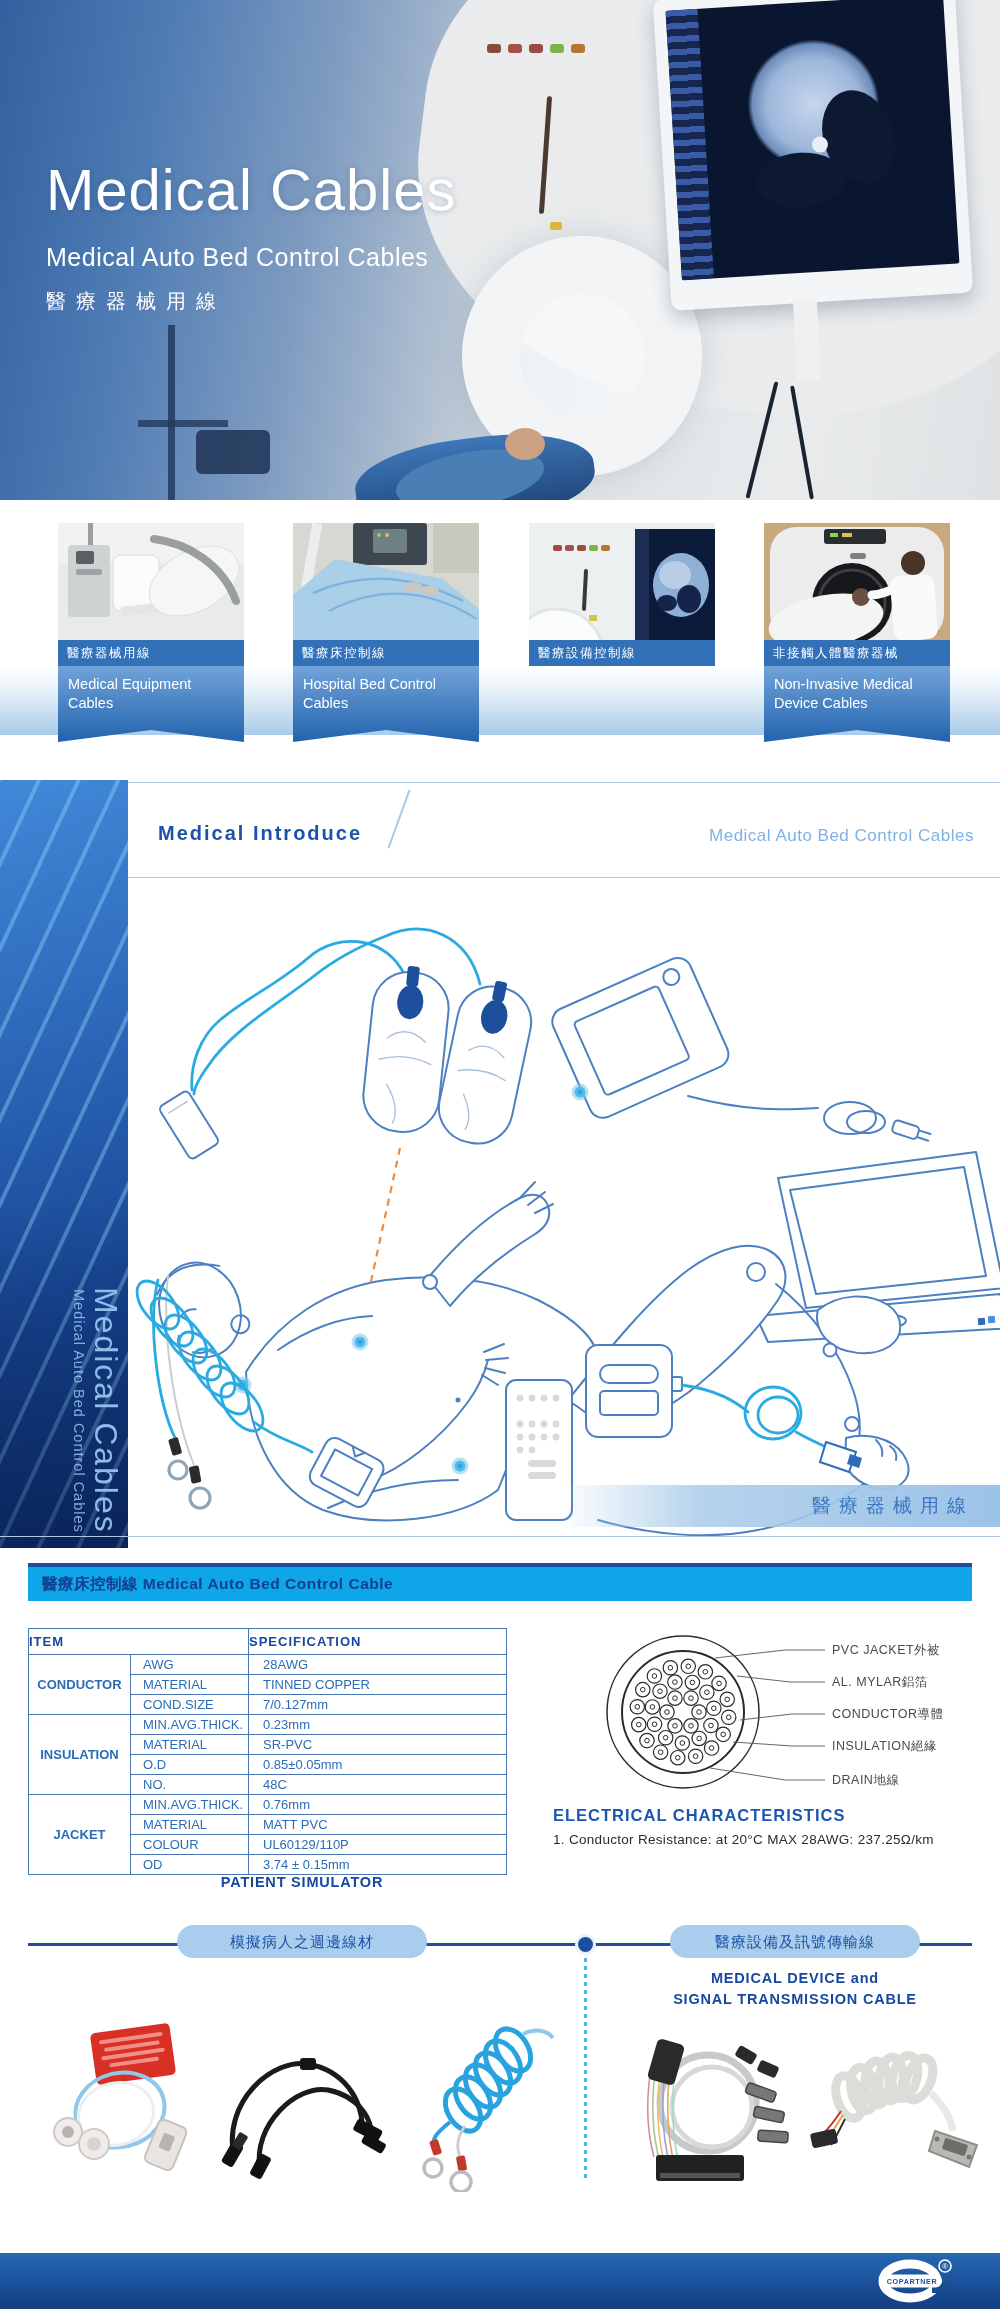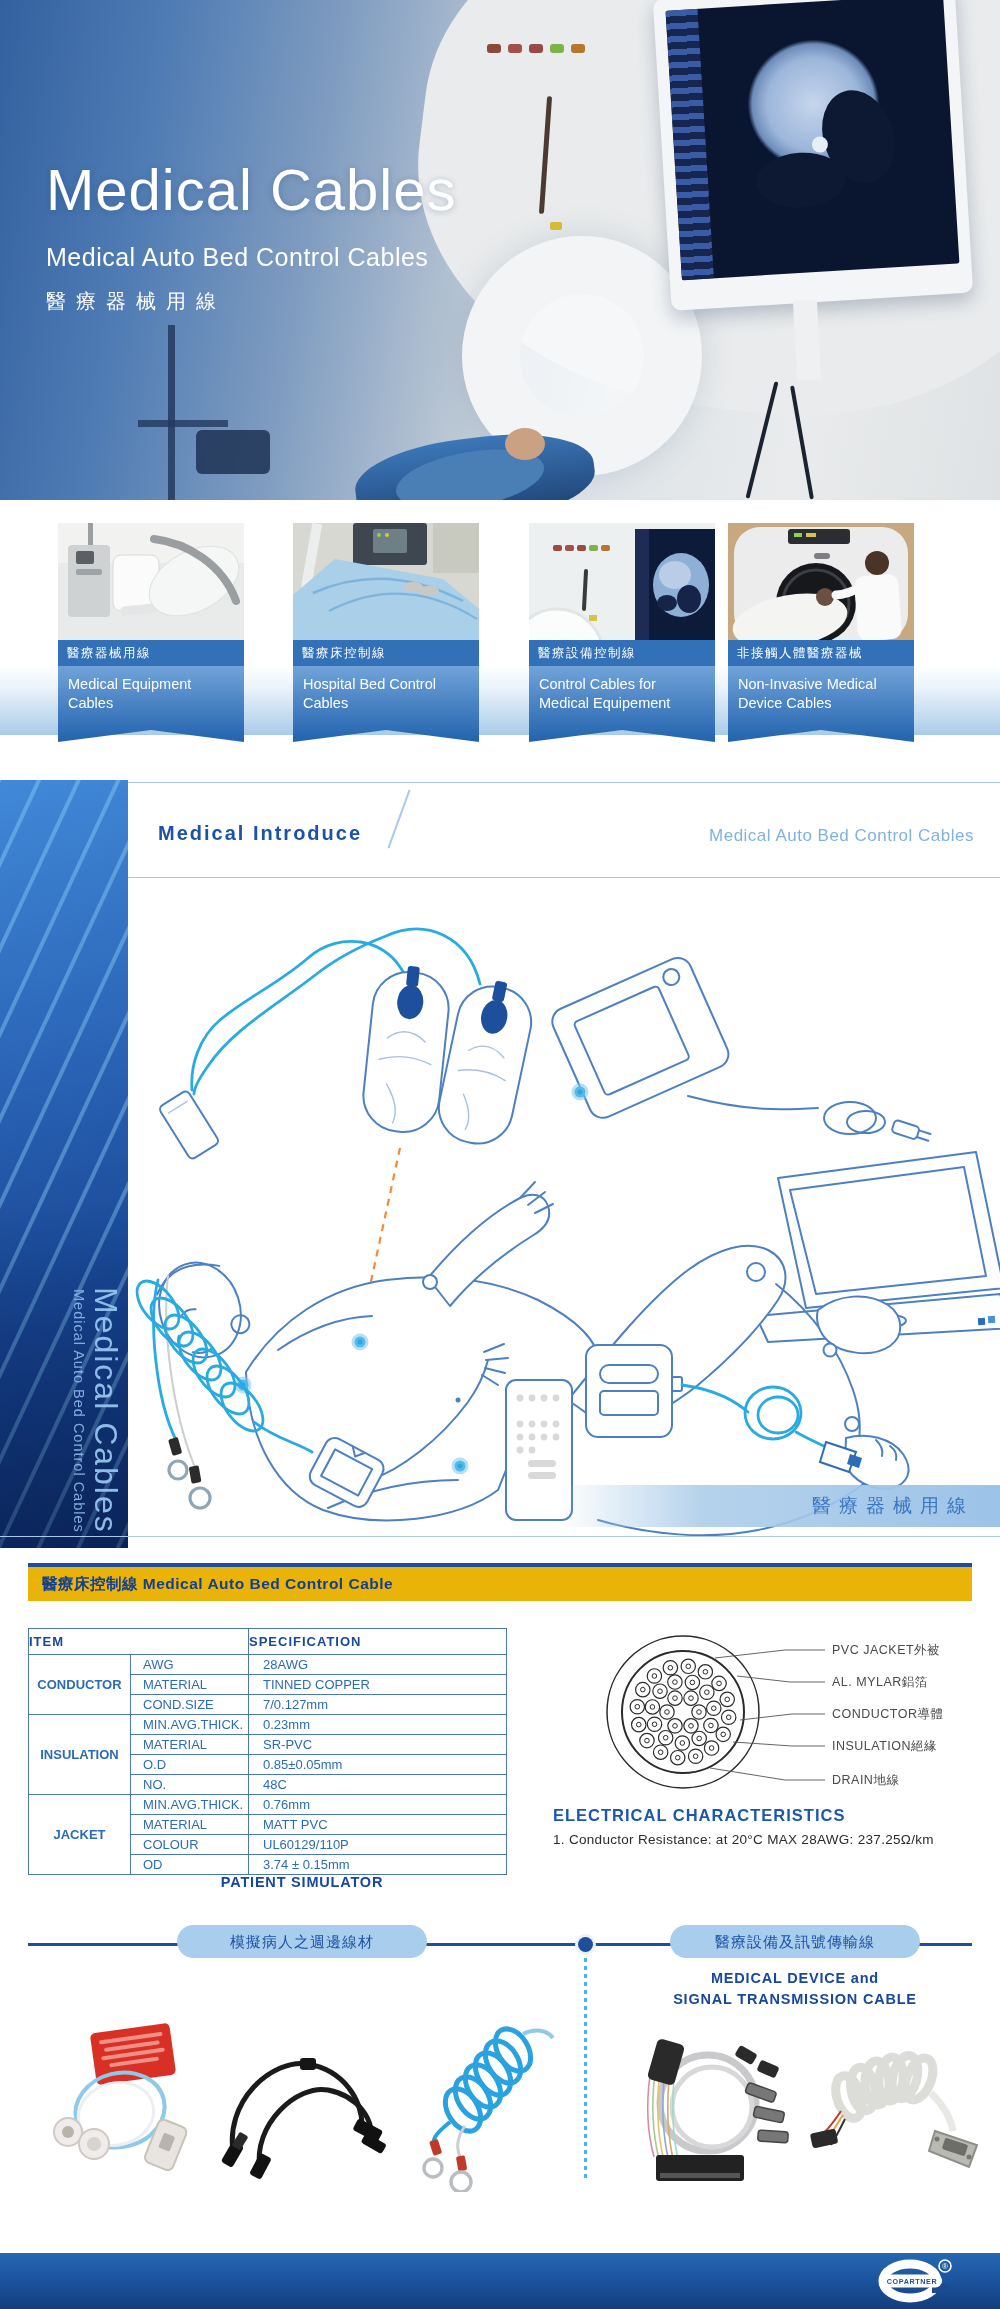--- a/index.html
+++ b/index.html
@@ -61,21 +61,21 @@
   .pi-line { position:absolute; background:#aac8e8; }
   .pi-title { position:absolute; left:158px; top:822px; font-size:20px; color:#1d52a8; font-weight:600; letter-spacing:2px; }
   .pi-right { position:absolute; right:26px; top:826px; font-size:17px; color:#7fb2e2; letter-spacing:.5px; }
   .pi-slash { position:absolute; left:398px; top:788px; width:2px; height:62px; background:#aac8e8; transform:rotate(20deg); }
   .pi-band { position:absolute; left:560px; top:1485px; width:440px; height:42px; text-align:right;
     background:linear-gradient(90deg, rgba(169,203,233,0) 0%, rgba(169,203,233,.85) 32%, #9cc3e8 100%);
     font-size:19px; color:#3b76c1; letter-spacing:8px; line-height:42px; padding-right:26px; }
 
   
   .spec-header { position:absolute; left:28px; top:1563px; width:944px; border-top:4px solid #1d4f9c; }
-  .spec-header-inner { height:34px; background:#eab308; line-height:34px; padding-left:14px; font-size:15.5px; font-weight:600; color:#123f8f; letter-spacing:.5px; }
+  .spec-header-inner { height:34px; background:#0ea5e9; line-height:34px; padding-left:14px; font-size:15.5px; font-weight:600; color:#123f8f; letter-spacing:.5px; }
   table.spec { position:absolute; left:28px; top:1628px; border-collapse:collapse; table-layout:fixed; }
   table.spec th, table.spec td { border:1px solid #4a76b4; font-size:13px; }
   table.spec th { height:26px; color:#17479e; font-weight:700; letter-spacing:1px; text-align:left; }
   table.spec td { height:20px; color:#2c6cb4; }
   td.grp { text-align:center; font-size:13.5px;font-weight:bold; }
   td.key { padding-left:12px; }
   td.val { padding-left:14px; }
   .diagram { position:absolute; left:585px; top:1630px; }
   .strand { fill:#fff; stroke:#2b2b2b; stroke-width:1.2; }
   .core { fill:none; stroke:#2b2b2b; stroke-width:1; }
@@ -197,24 +197,23 @@
       <rect x="60" y="92" width="8" height="6" fill="#d8c24a"></rect>
       <circle cx="28" cy="132" r="46" fill="#fbfcfc" stroke="#e2e5e6" stroke-width="3"></circle>
       <rect x="106" y="6" width="80" height="111" fill="#0c1b3a"></rect>
       <rect x="106" y="6" width="14" height="111" fill="#1c2c55"></rect>
       <ellipse cx="152" cy="62" rx="28" ry="32" fill="#8fb0d6"></ellipse>
       <ellipse cx="146" cy="52" rx="16" ry="14" fill="#b9cde7"></ellipse>
       <ellipse cx="160" cy="76" rx="12" ry="14" fill="#16244a"></ellipse>
       <ellipse cx="138" cy="80" rx="10" ry="8" fill="#16244a"></ellipse>
     </svg>
     <div class="card-zh">醫療設備控制線</div>
-    <div class="card-ribbon">Control Cables for Medical Equipement</div>
-  </div>
-
-  <div class="card" style="left:728px">
+  </div>
+
+  <div class="card" style="left:764px">
     <svg class="card-photo" viewBox="0 0 186 117">
       <rect width="186" height="117" fill="#c8a87f"></rect>
       <rect x="6" y="4" width="174" height="113" rx="26" fill="#ececec"></rect>
       <rect x="60" y="6" width="62" height="15" rx="3" fill="#2a2d31"></rect>
       <rect x="66" y="10" width="8" height="4" fill="#8fd14f"></rect>
         <rect x="78" y="10" width="10" height="4" fill="#d8c24a"></rect>
       <rect x="86" y="30" width="16" height="6" rx="3" fill="#7d7f83"></rect>
       <circle cx="88" cy="80" r="40" fill="#17181c"></circle>
       <circle cx="88" cy="80" r="33" fill="none" stroke="#3c3f45" stroke-width="3"></circle>
       <ellipse cx="62" cy="98" rx="58" ry="26" fill="#f4f4f2" transform="rotate(-10 62 98)"></ellipse>

